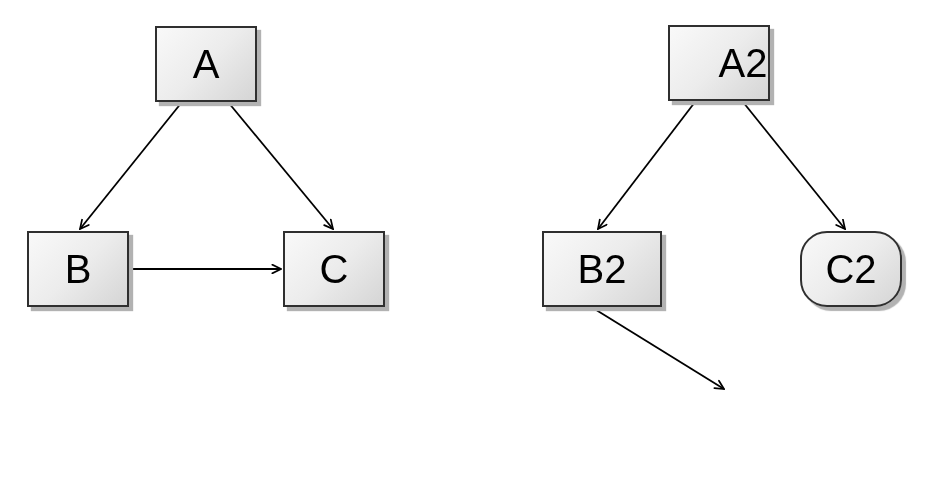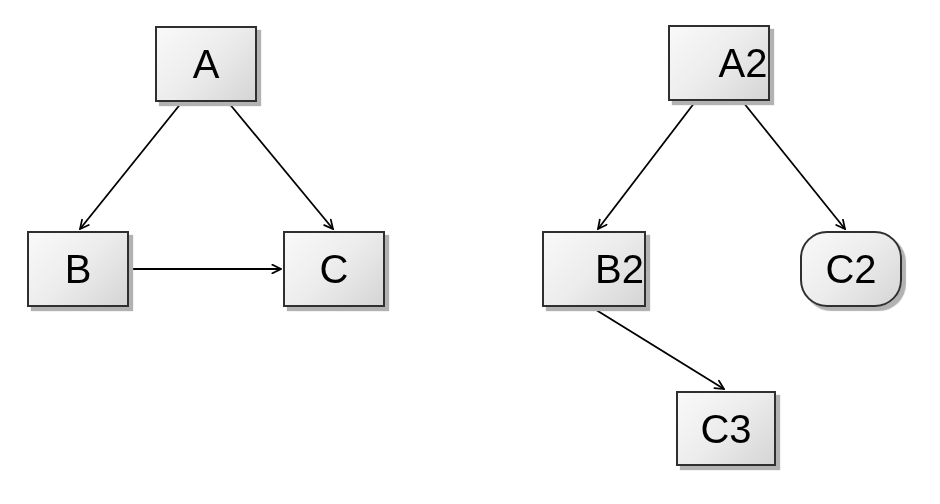--- a/index.html
+++ b/index.html
@@ -69,23 +69,20 @@
   </div>
   <div class="node" style="left: 27px; top: 231px; width: 102px; height: 76px;">
     <span class="node-label">B</span>
   </div>
   <div class="node" style="left: 283px; top: 231px; width: 102px; height: 76px;">
     <span class="node-label">C</span>
   </div>
   <div class="node" style="left: 668px; top: 25px; width: 102px; height: 76px; padding-left: 48px;">
     <span class="node-label">A2</span>
   </div>
-  <div class="node" style="left: 542px; top: 231px; width: 104px; height: 76px; justify-content: flex-end;">
+  <div class="node" style="left: 542px; top: 231px; width: 120px; height: 76px;">
     <span class="node-label">B2</span>
   </div>
   <div class="node" style="left: 800px; top: 231px; width: 102px; height: 76px; border-radius: 27px;">
     <span class="node-label">C2</span>
   </div>
-  <div class="node" style="left: 676px; top: 391px; width: 100px; height: 75px;">
-    <span class="node-label">C3</span>
-  </div>
 
 </div>
 
 </body></html>

